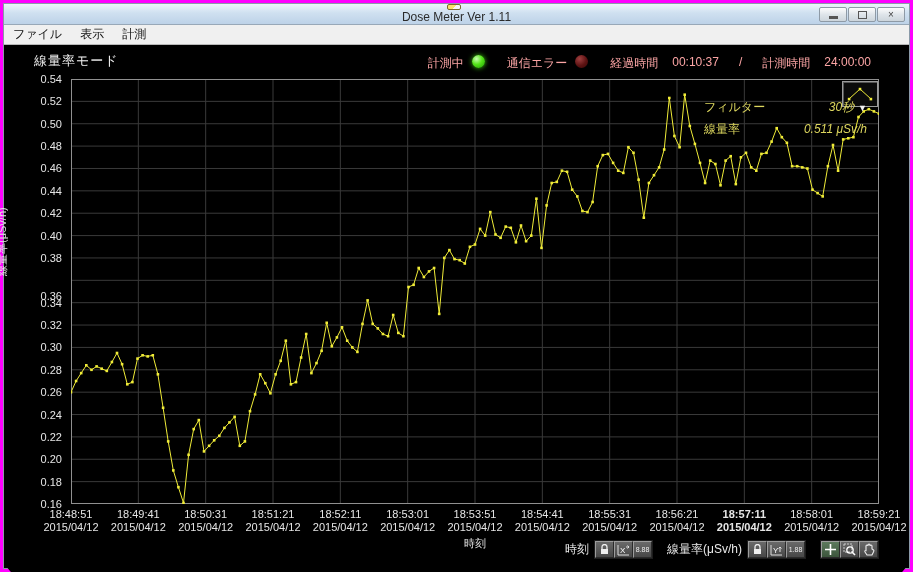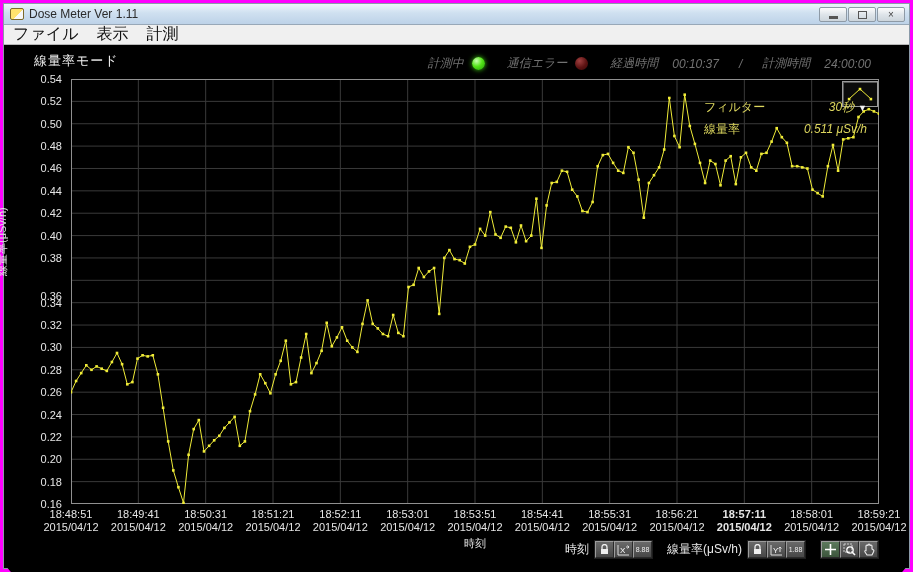--- a/index.html
+++ b/index.html
@@ -1,34 +1,34 @@
 <!DOCTYPE html>
 <html><head>
 <meta charset="utf-8">
 <style>
   html,body{margin:0;padding:0;background:#000;}
   *{box-sizing:border-box;}
   body{font-family:"Liberation Sans","DejaVu Sans",sans-serif;}
   .screen{position:relative;width:913px;height:572px;background:#ff00ff;}
   .window{position:absolute;left:3px;top:3px;width:907px;height:566px;background:#000;border:1px solid #8a9aa8;}
   
-  .titlebar{position:relative;height:21px;background:linear-gradient(#eef5fc,#cfe0f0 45%,#bdd2e8);display:flex;align-items:center;padding:0 6px;border-bottom:1px solid #98a8b8;}
+  .titlebar{position:relative;height:21px;background:linear-gradient(#eef5fc,#cfe0f0 45%,#bdd2e8);display:flex;align-items:center;padding:0 6px;border-bottom:1px solid #98a8b8;flex-direction:column;}
   .win-icon{width:14px;height:12px;margin-right:5px;border:1px solid #7d6a2a;background:linear-gradient(135deg,#ffe36e 0 55%,#f8f8f8 55%);border-radius:2px;}
   .win-title{font-size:12px;color:#2b2b2b;}
   .win-buttons{position:absolute;right:4px;top:3px;display:flex;}
   .win-btn{width:28px;height:15px;border:1px solid #8e9aa6;background:linear-gradient(#fdfdfd,#dfe5ea 50%,#cdd5dc);border-radius:2px;margin-left:1px;display:flex;align-items:center;justify-content:center;font-size:10px;color:#444;line-height:1;}
   .glyph-min{width:9px;height:3px;background:#555;margin-top:6px;}
   .glyph-max{width:9px;height:8px;border:1px solid #555;}
   
   .menubar{height:20px;background:#f0f0f0;display:flex;align-items:center;border-bottom:1px solid #b8b8b8;}
-  .menu-item{font-size:16px;color:#111;padding:2px 9px;}
+  .menu-item{font-size:12px;color:#111;padding:2px 9px;}
   
   .stage{position:absolute;left:0;top:42px;width:905px;height:532px;background:#000;border-radius:22px;}
   .mode-title{position:absolute;left:30px;top:6px;font-size:13px;color:#f2f2f2;letter-spacing:1px;}
-  .status-row{position:absolute;top:9px;right:38px;display:flex;align-items:center;font-size:12px;color:#737373;font-style:italic;}
+  .status-row{position:absolute;top:9px;right:38px;display:flex;font-size:12px;color:#fca5a5;}
   .led{width:13px;height:13px;border-radius:50%;margin-left:8px;}
   .led-on{background:radial-gradient(circle at 35% 30%,#c8ffb0,#54e418 45%,#1e9906);box-shadow:0 0 5px #3fd00f;}
   .led-off{background:radial-gradient(circle at 35% 30%,#a04040,#5c1212 55%,#3a0808);}
   .sp22{margin-left:22px;} .sp14{margin-left:14px;} .sp20{margin-left:20px;}
   
   .plot{position:absolute;left:67px;top:33px;width:808px;height:425px;background:#000;}
   .ylab{position:absolute;width:58px;text-align:right;font-size:11px;color:#e5e5e5;left:0;}
   .ytitle{position:absolute;left:-9px;top:230px;font-size:11px;color:#e5e5e5;transform:rotate(-90deg);transform-origin:left top;white-space:nowrap;}
   .xlab{position:absolute;font-size:11px;color:#e5e5e5;transform:translateX(-50%);white-space:nowrap;text-align:center;line-height:13px;}
   .xtitle{position:absolute;left:471px;top:490px;transform:translateX(-50%);font-size:11px;color:#e5e5e5;}

